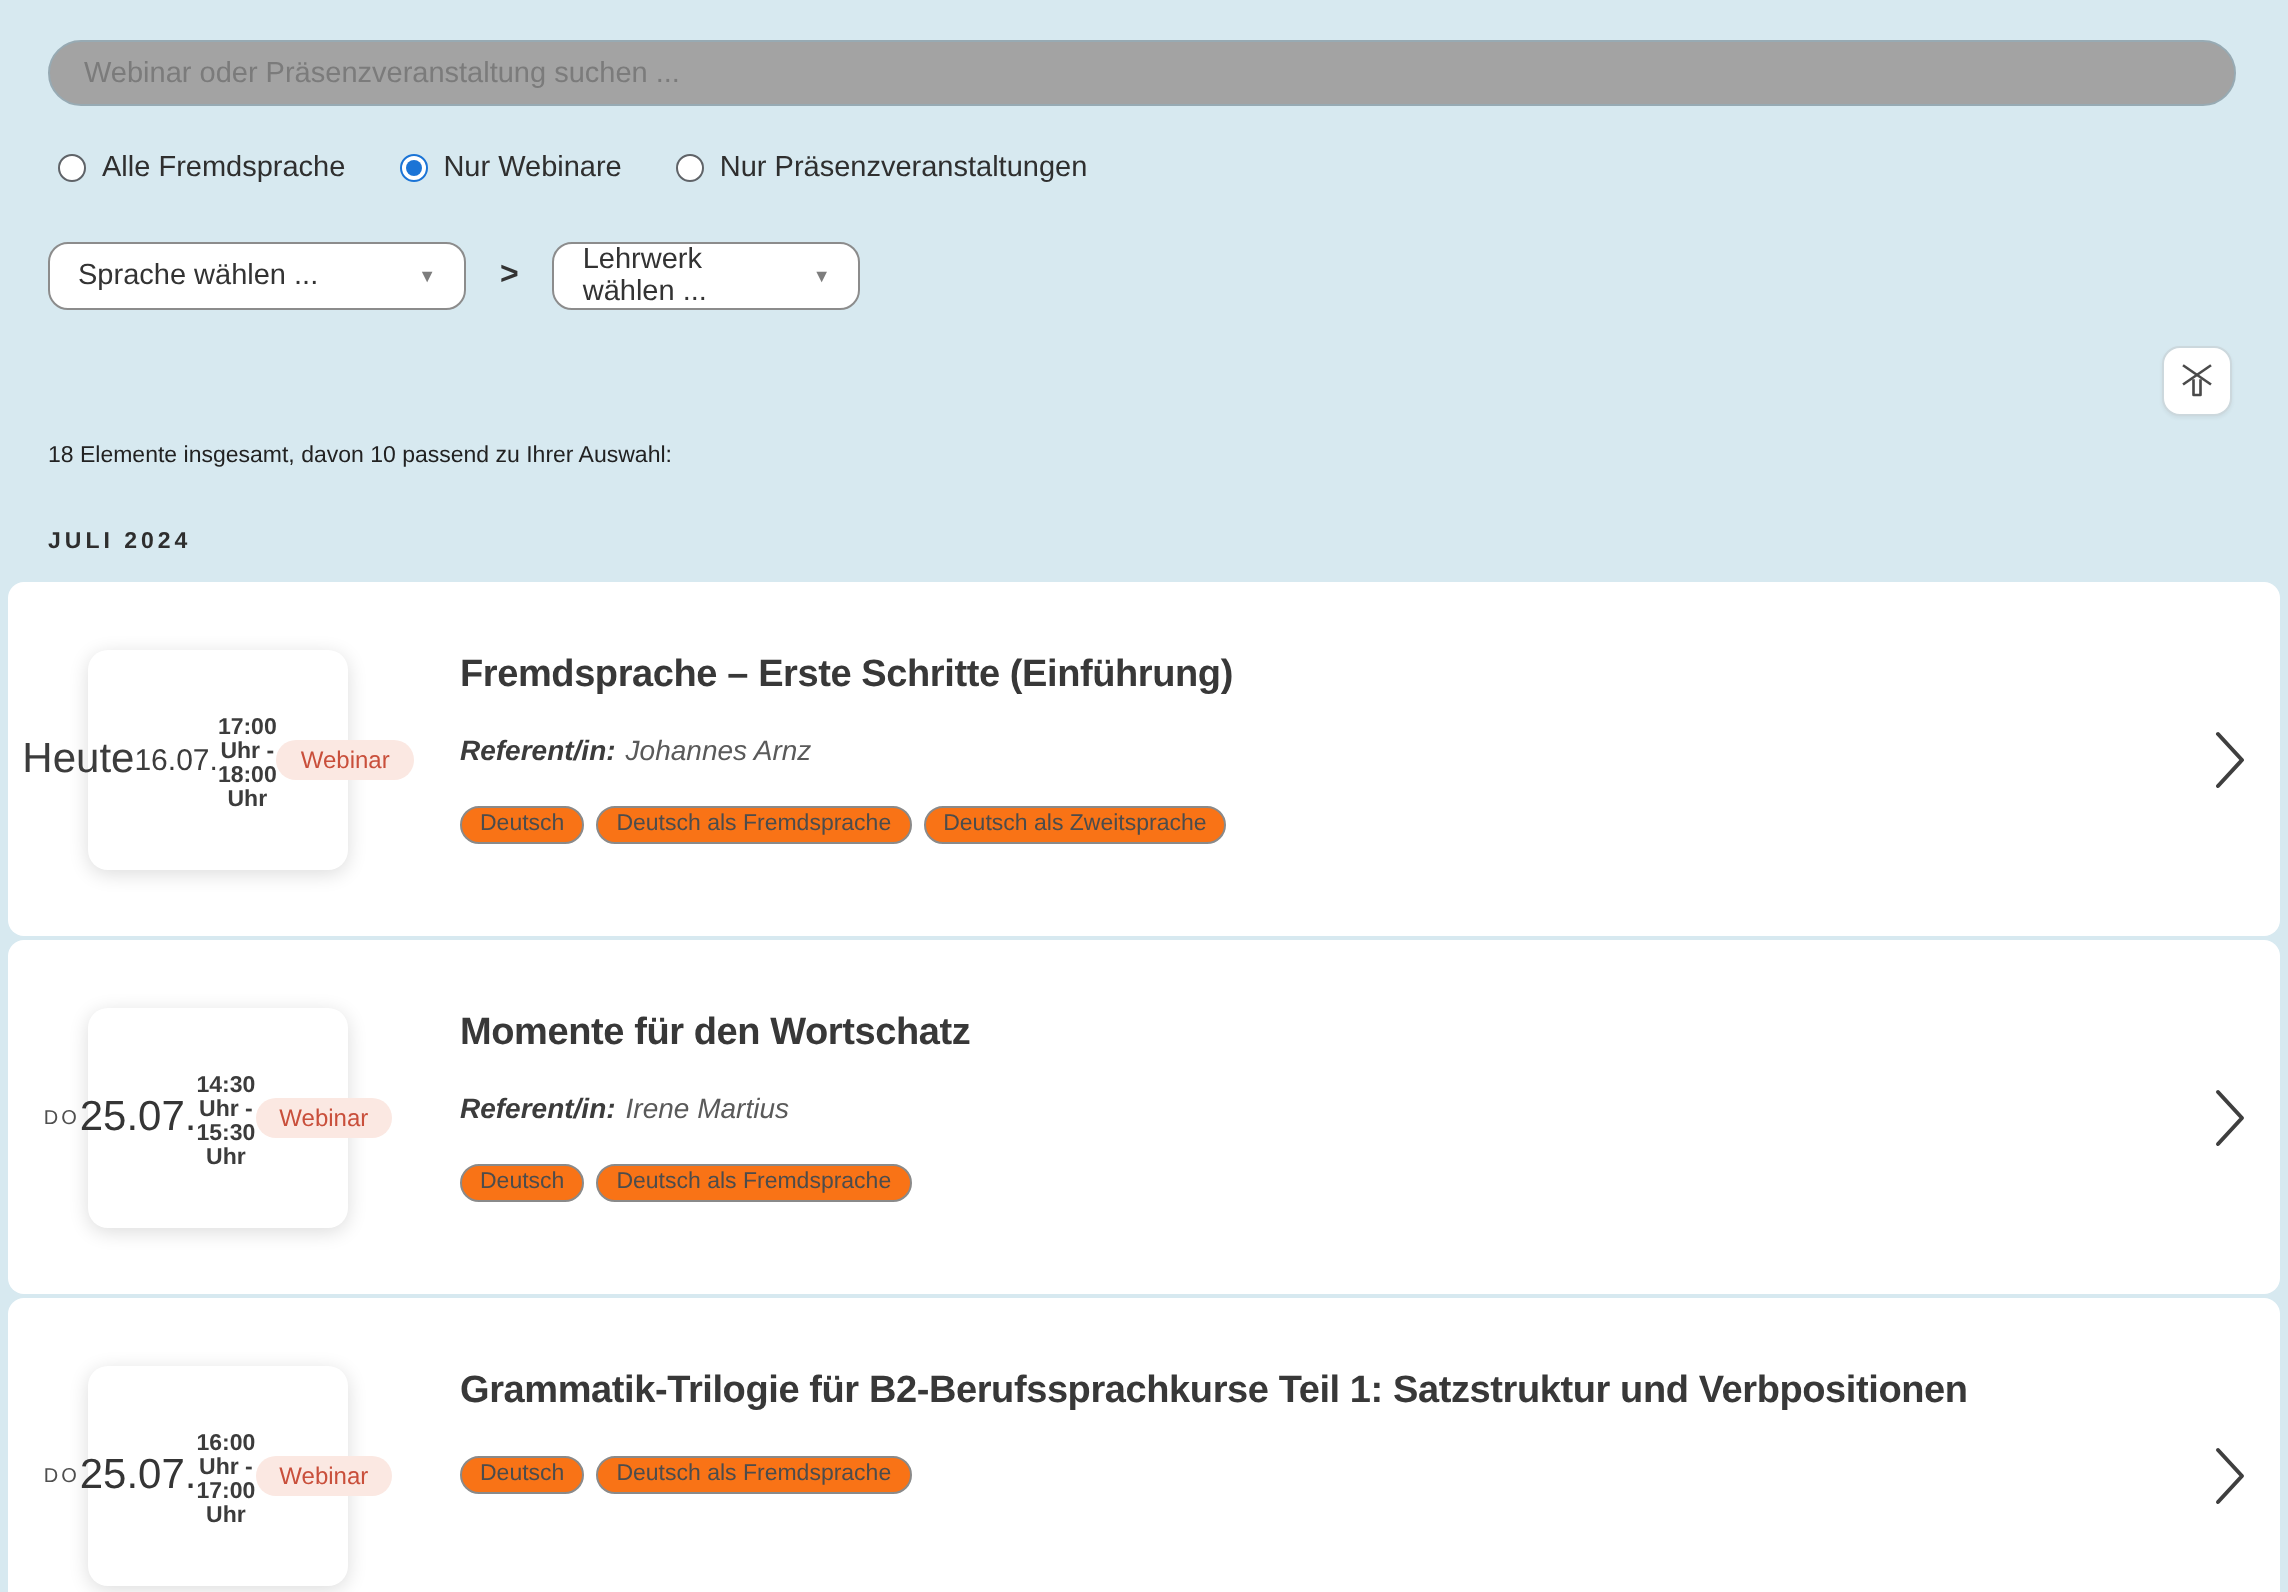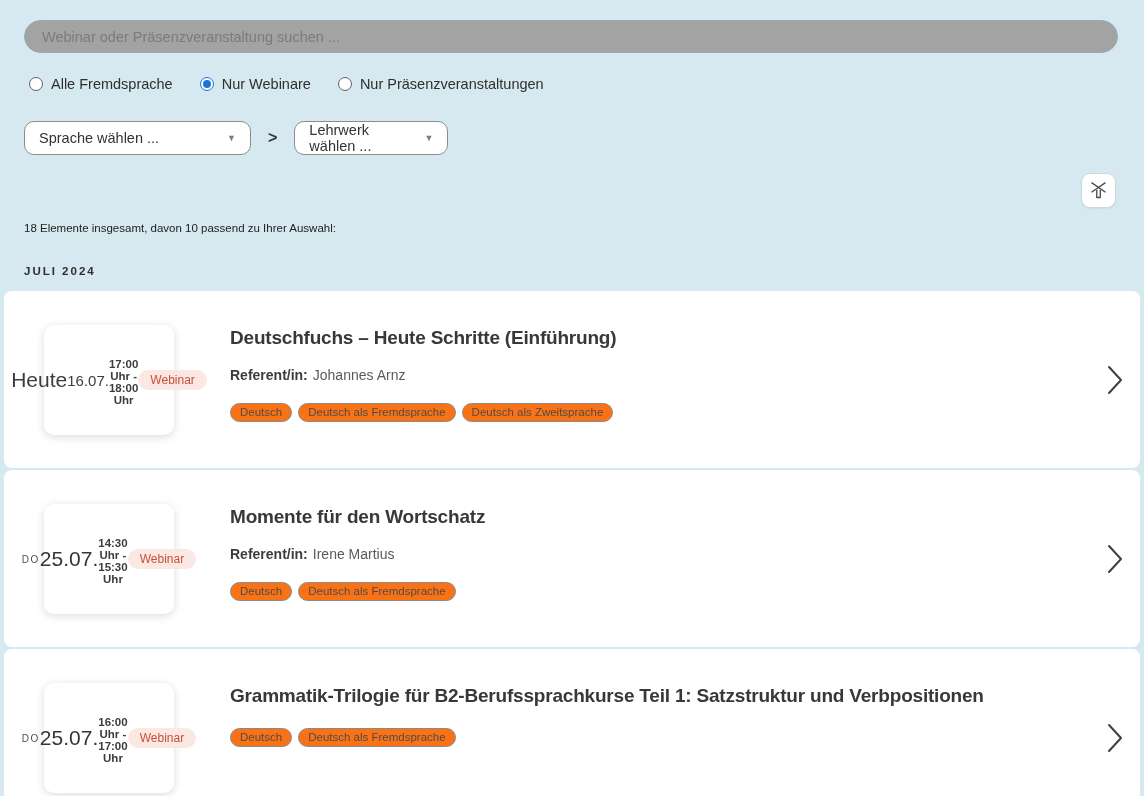--- a/index.html
+++ b/index.html
@@ -44,21 +44,21 @@
   .select-row {
     position:absolute; top:121px; left:24px;
     display:flex; align-items:center; gap:17px;
   }
   .select {
     height:34px; background:#fff;
     border:1px solid #8c8c8c; border-radius:10px;
     display:flex; align-items:center; justify-content:space-between;
     padding:0 14px; font-size:14.5px; color:#333; cursor:pointer;
   }
-  .select-language { width:227px; }
+  .select-language { width:209px; }
   .select-coursebook { width:154px; }
   .select-arrow { font-size:9px; color:#7d7d7d; margin-left:10px; }
   .select-separator { font-size:16px; font-weight:600; color:#333; }
 
   .filter-reset-btn {
     position:absolute; top:173px; right:28px;
     width:35px; height:35px;
     background:#fff; border:1px solid #ccd8dd; border-radius:9px;
     display:flex; align-items:center; justify-content:center;
     box-shadow:0 1px 2px rgba(0,0,0,0.06); cursor:pointer;
@@ -98,21 +98,21 @@
   .type-badge {
     background:#fbe8e2; color:#c94f3b;
     font-size:12px; padding:3px 12px; border-radius:12px;
   }
 
   .card-content { position:absolute; left:226px; top:36px; right:80px; }
   .event-title {
     font-size:19px; font-weight:700; color:#383838;
     letter-spacing:-0.2px; line-height:1.2;
   }
-  .referent-line { margin-top:17px; font-size:14px; color:#5a5a5a; }
+  .referent-line { margin-top:17px; font-size:14px; color:#5a5a5a;font-style:italic; }
   .referent-label { font-weight:700; color:#3c3c3c; margin-right:5px; }
   .tag-row { margin-top:20px; display:flex; gap:6px; }
   .tag {
     border:1px solid #8a8a8a; border-radius:11px;
     padding:2.5px 9px; font-size:11.5px; color:#4c4c4c; background:#f97316;
     white-space:nowrap;
   }
 
   .card-chevron {
     position:absolute; right:16px; top:50%;
@@ -170,21 +170,21 @@
 <div class="event-list">
 
   <div class="card">
     <div class="date-box">
       <div class="day-label-today">Heute</div>
       <div class="date-today">16.07.</div>
       <div class="time-label">17:00 Uhr - 18:00 Uhr</div>
       <div class="type-badge">Webinar</div>
     </div>
     <div class="card-content">
-      <div class="event-title">Deutschfuchs – Heute Schritte (Einführung)</div>
+      <div class="event-title">Fremdsprache – Erste Schritte (Einführung)</div>
       <div class="referent-line">
         <span class="referent-label">Referent/in:</span><span>Johannes Arnz</span>
       </div>
       <div class="tag-row">
         <span class="tag">Deutsch</span>
         <span class="tag">Deutsch als Fremdsprache</span>
         <span class="tag">Deutsch als Zweitsprache</span>
       </div>
     </div>
     <span class="card-chevron">

